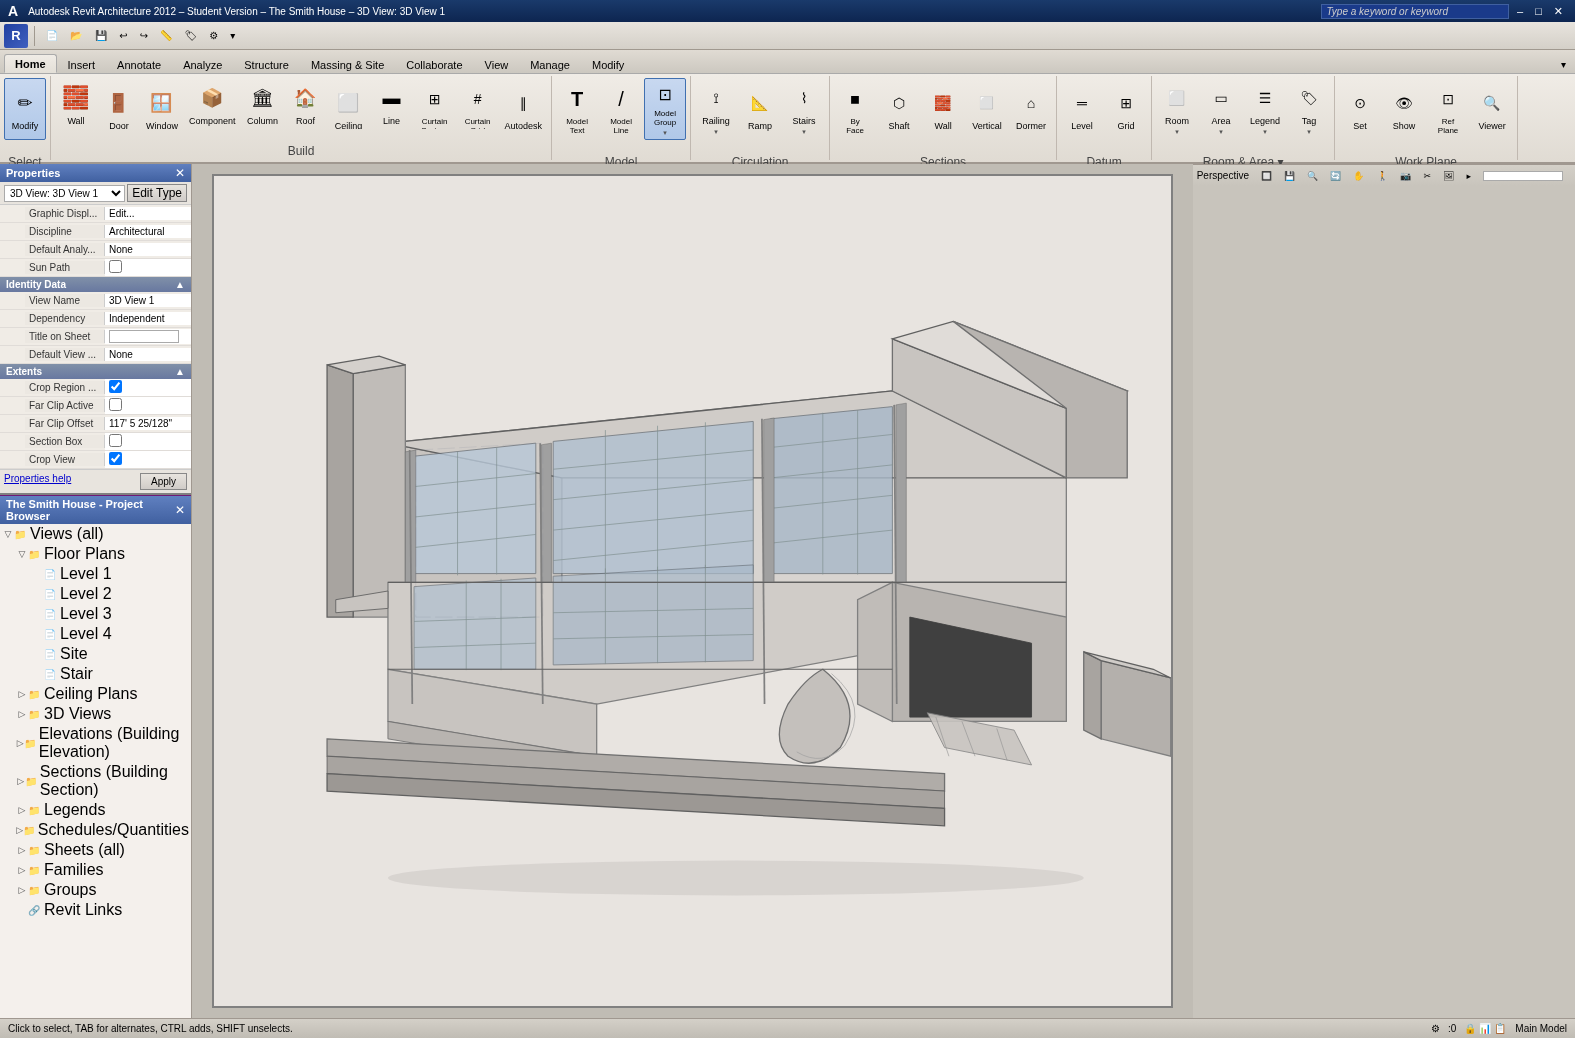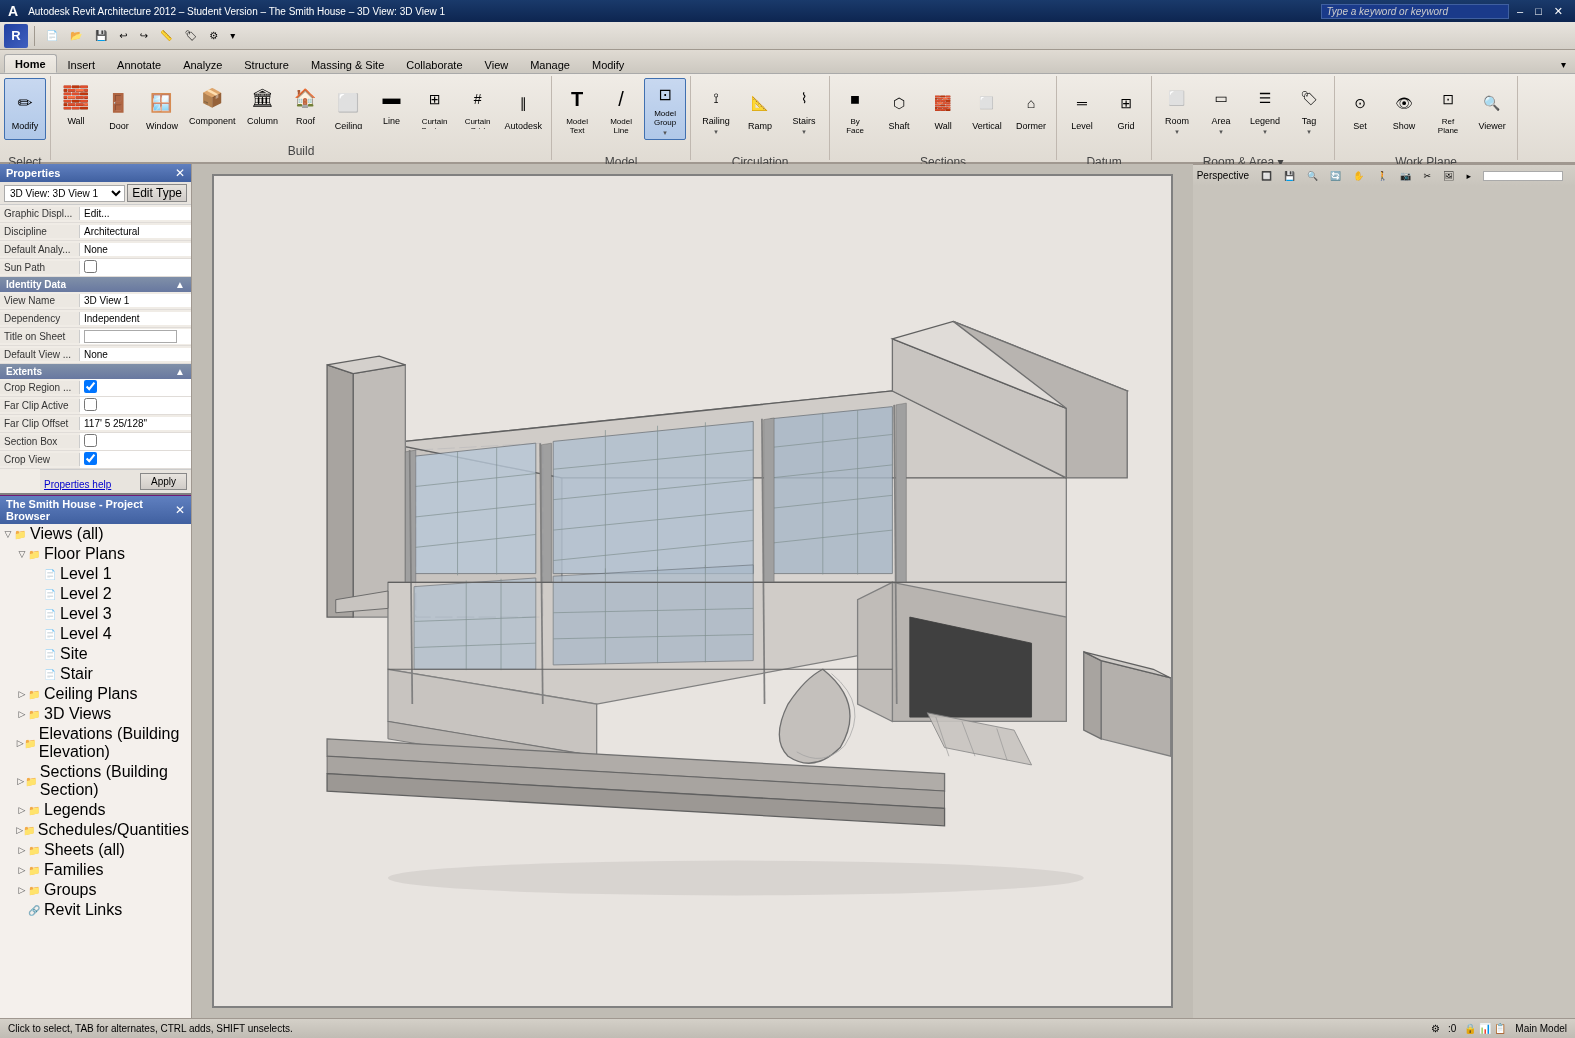--- a/index.html
+++ b/index.html
@@ -198,20 +198,21 @@
       align-items: center;
     }
     .prop-label {
       width: 80px;
       padding: 1px 4px;
       font-size: 10px;
       color: #333;
       background: #ece8e2;
       border-right: 1px solid #ccc;
       flex-shrink: 0;
+      margin-left: 25px;
     }
     .prop-value {
       flex: 1;
       padding: 1px 4px;
       font-size: 10px;
       background: #fff;
     }
     .prop-value input {
       width: 100%;
       border: none;
@@ -229,26 +230,25 @@
       font-weight: bold;
       display: flex;
       justify-content: space-between;
       align-items: center;
       cursor: pointer;
     }
     .section-arrow { font-size: 10px; }
 
     .props-help-row {
       display: flex;
-      align-items: flex-end;
+      align-items: flex-start;
       padding: 3px 4px;
       gap: 4px;
       background: #e8e4de;
       border-top: 1px solid #ccc;
-      margin-left: 40px;
     }
     .props-help-link { color: #0000cc; text-decoration: underline; cursor: pointer; font-size: 10px; }
     .apply-btn {
       margin-left: auto;
       padding: 2px 10px;
       border: 1px solid #888;
       background: linear-gradient(to bottom, #e8e4de, #d0ccc8);
       cursor: pointer;
       font-size: 10px;
     }

